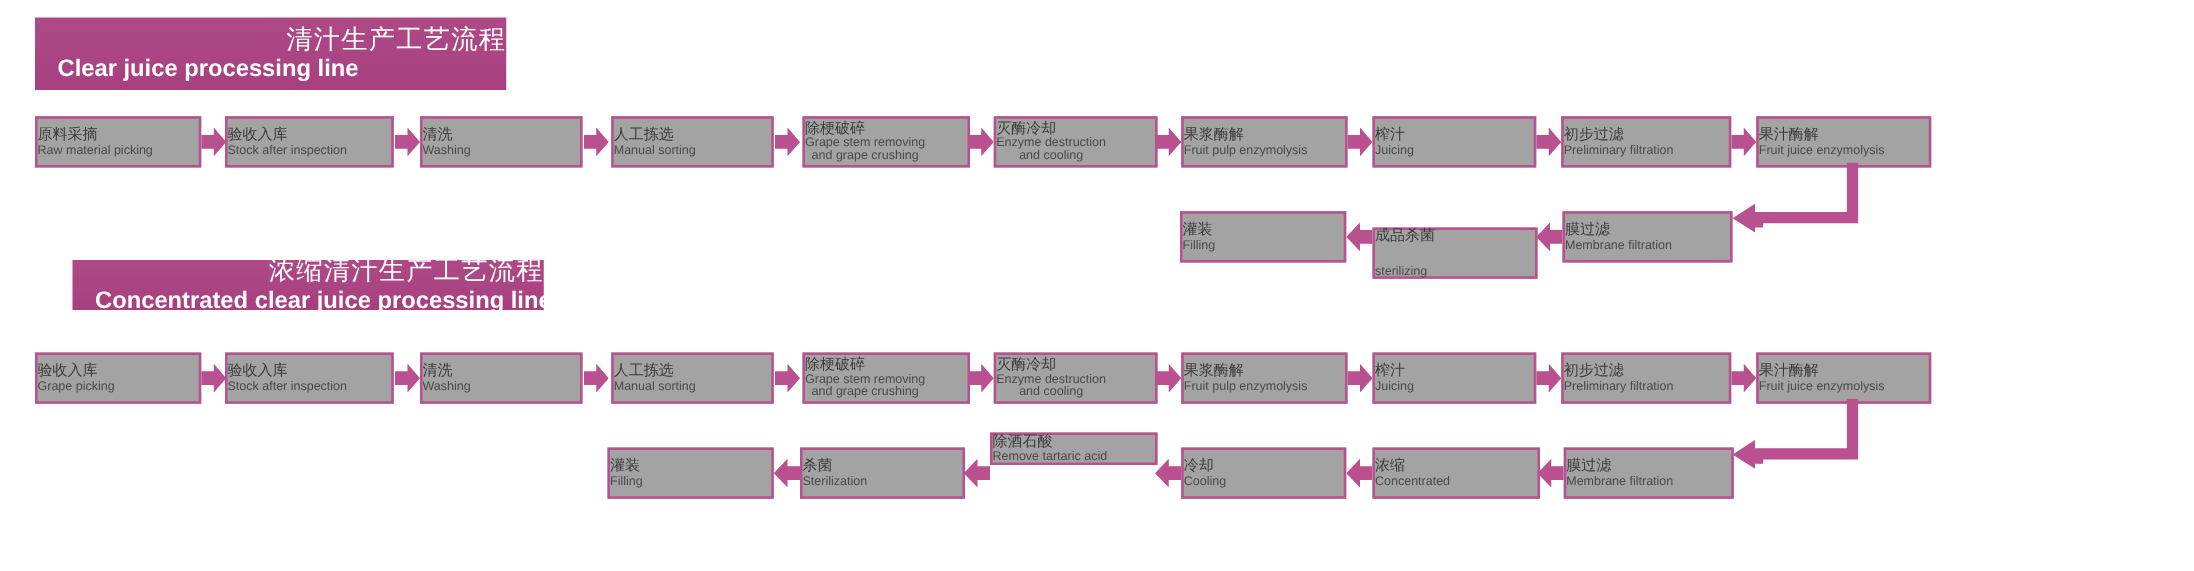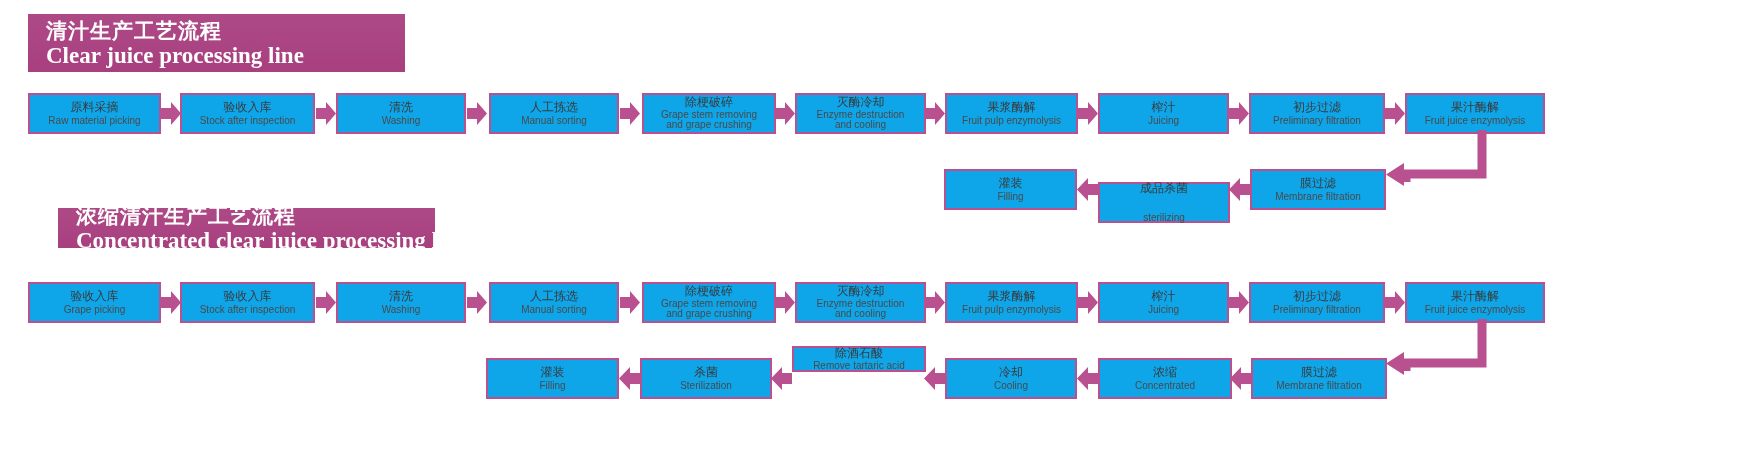--- a/index.html
+++ b/index.html
@@ -16,42 +16,43 @@
     background:linear-gradient(180deg,#ad4a86 0%,#a83f7f 100%);
     color:#ffffff;
     box-sizing:border-box;
     padding:6px 0 6px 18px;
     display:flex;
     flex-direction:column;
     justify-content:center;
   }
   .banner .cn{
     font-family:"Liberation Serif","DejaVu Serif",serif;
-    font-weight:bold;
+    font-weight:normal;
     font-size:21px;
     line-height:25px;
     letter-spacing:1px;
     white-space:nowrap;
+    text-align:right;
   }
   .banner .en{
-    font-family:Liberation Serif, serif;
+    font-family:Liberation Sans, sans-serif;
     font-weight:bold;
-    font-size:23px;
+    font-size:19px;
     line-height:23px;
     white-space:nowrap;
   }
 
   .node{
     position:absolute;
     box-sizing:border-box;
-    background:#0ea5e9;
+    background:#a3a3a3;
     border:2px solid #b9508f;
     display:flex;
     flex-direction:column;
-    align-items:center;
+    align-items:flex-start;
     justify-content:center;
     text-align:center;
     line-height:1.12;
   }
   .node .cn{
     font-size:12px;
     color:#3a3a3a;
     font-family:"DejaVu Sans","Liberation Sans",sans-serif;
     white-space:nowrap;
   }

